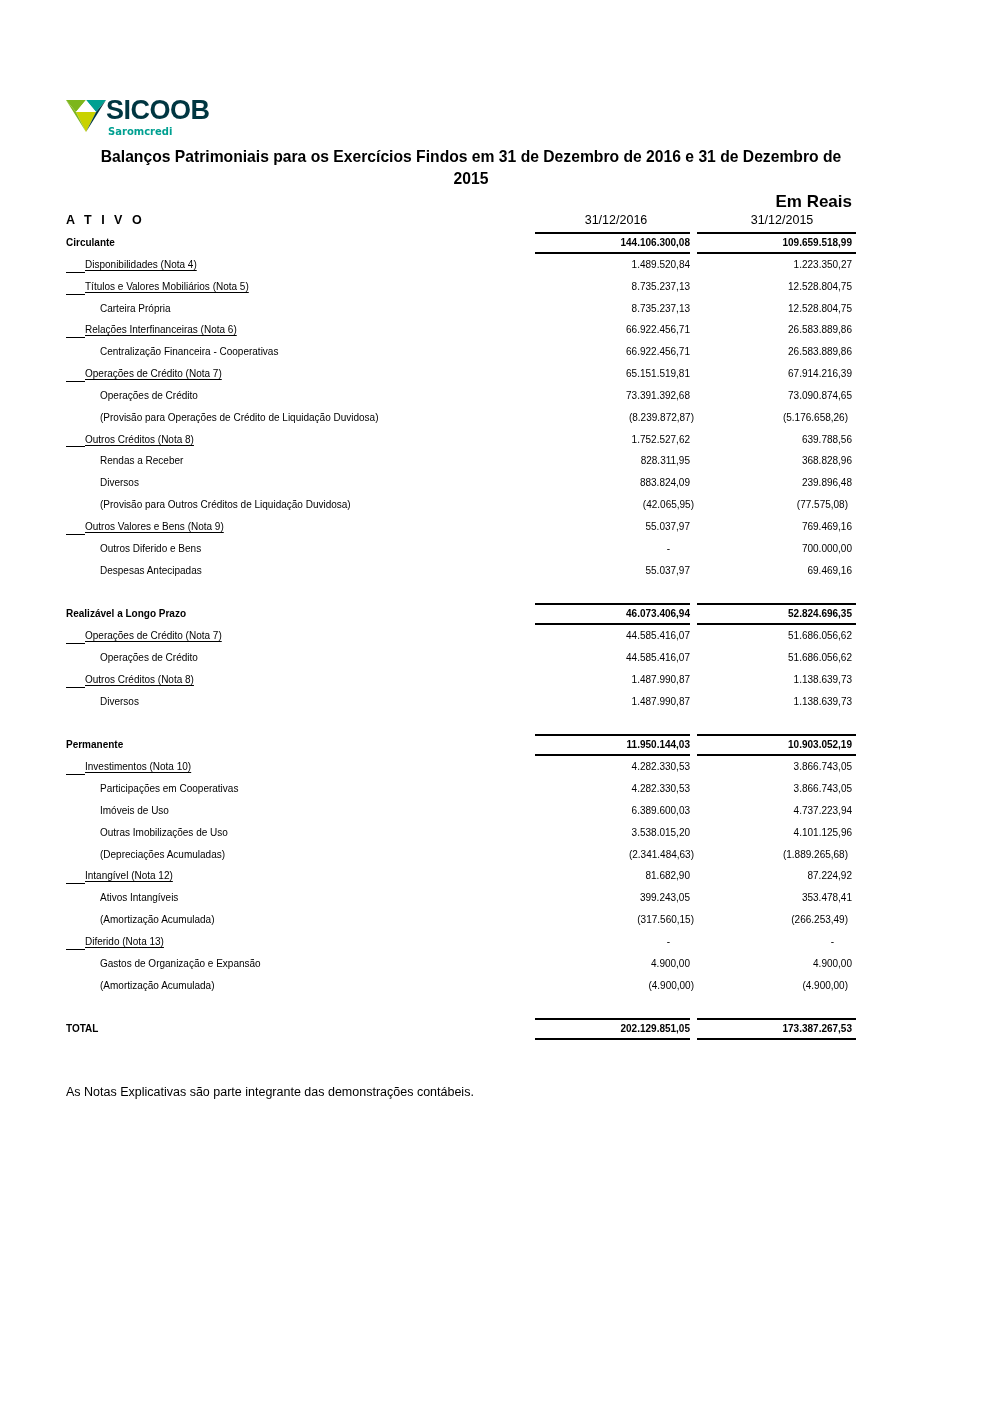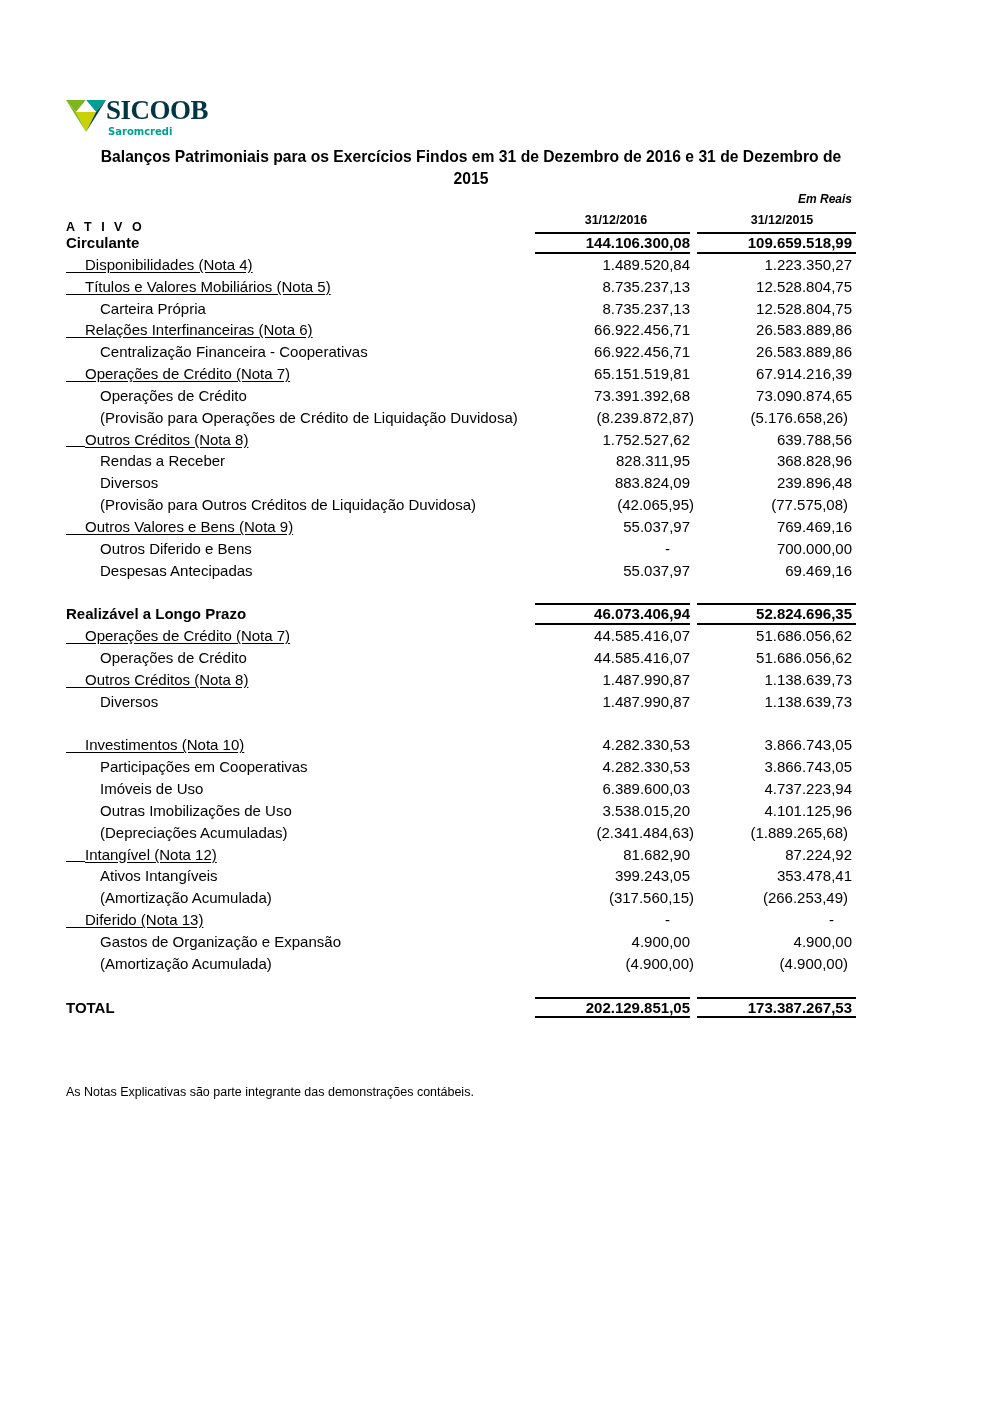--- a/index.html
+++ b/index.html
@@ -1,26 +1,26 @@
 <!DOCTYPE html>
 <html><head>
 <meta charset="utf-8">
 <style>
   html, body { margin: 0; padding: 0; background: #ffffff; }
   body { width: 1000px; height: 1414px; position: relative; font-family: "Liberation Sans", sans-serif; color: #000; overflow: hidden; }
   .logo { position: absolute; left: 66px; top: 99px; width: 160px; height: 44px; }
   .logo svg { position: absolute; left: 0; top: 1px; }
-  .logo .brand { position: absolute; left: 40px; top: -4px; font-family: Liberation Serif, serif; font-weight: bold; font-size: 27px; color: #003641; letter-spacing: -0.5px; text-align: right; }
+  .logo .brand { position: absolute; left: 40px; top: -4px; font-family: Liberation Sans, sans-serif; font-weight: bold; font-size: 27px; color: #003641; letter-spacing: -0.5px; text-align: right; }
   .logo .sub { position: absolute; left: 42px; top: 27px; font-family: "DejaVu Sans", sans-serif; font-weight: bold; font-size: 10px; color: #00a091; }
   .title { position: absolute; left: 66px; width: 810px; top: 145px; text-align: center; font-weight: bold; font-size: 16.5px; line-height: 22px; transform: scaleX(0.95); transform-origin: center; }
-  .unit { position: absolute; right: 148px; top: 192px; font-weight: bold; font-size: 12px; font-style: italic; }
-  .hdr-label { position: absolute; left: 66px; top: 213px; font-weight: bold; font-size: 12.5px; letter-spacing: 3px; margin-top: 7px; }
-  .hdr-col { position: absolute; top: 213px; font-weight: bold; font-size: 12.5px; text-align: center; width: 160px; }
+  .unit { position: absolute; right: 148px; top: 192px; font-weight: bold; font-size: 17px; }
+  .hdr-label { position: absolute; left: 66px; top: 213px; font-weight: bold; font-size: 12.5px; letter-spacing: 3px; }
+  .hdr-col { position: absolute; top: 213px; font-weight: normal; font-size: 12.5px; text-align: center; width: 160px; }
   .rows { position: absolute; left: 66px; top: 232px; width: 790px; }
-  .row { position: relative; height: 21.85px; font-size: 15px; line-height: 21.85px; text-align: center; }
+  .row { position: relative; height: 21.85px; font-size: 10px; line-height: 21.85px; text-align: center; }
   .row .lbl { position: absolute; left: 0; white-space: nowrap; }
   .row.lvl0 .lbl { font-weight: bold; }
   .row.lvl1 .lbl { padding-left: 19px; text-decoration: underline; text-underline-offset: 2px; }
   .row.lvl1 .lbl::before { content: ""; position: absolute; left: 0; bottom: 3px; width: 19px; border-bottom: 1px solid #000; }
   .row.lvl2 .lbl { padding-left: 34px; }
   .row .v { position: absolute; white-space: nowrap; }
   .row .v1 { right: 166px; }
   .row .v2 { right: 4px; }
   .row.neg .v1 { right: 162px; }
   .row.neg .v2 { right: 8px; }
@@ -158,20 +158,27 @@
       <span class="lbl">Outros Créditos (Nota 8)</span>
       <span class="v v1">1.487.990,87</span>
       <span class="v v2">1.138.639,73</span>
     </div>
     <div class="row lvl2">
       <span class="lbl">Diversos</span>
       <span class="v v1">1.487.990,87</span>
       <span class="v v2">1.138.639,73</span>
     </div>
     <div class="row blank"></div>
+    <div class="row lvl0 total-row">
+      <div class="cell-line c1"></div>
+      <div class="cell-line c2"></div>
+      <span class="lbl">Permanente</span>
+      <span class="v v1">11.950.144,03</span>
+      <span class="v v2">10.903.052,19</span>
+    </div>
     <div class="row lvl1">
       <span class="lbl">Investimentos (Nota 10)</span>
       <span class="v v1">4.282.330,53</span>
       <span class="v v2">3.866.743,05</span>
     </div>
     <div class="row lvl2">
       <span class="lbl">Participações em Cooperativas</span>
       <span class="v v1">4.282.330,53</span>
       <span class="v v2">3.866.743,05</span>
     </div>

